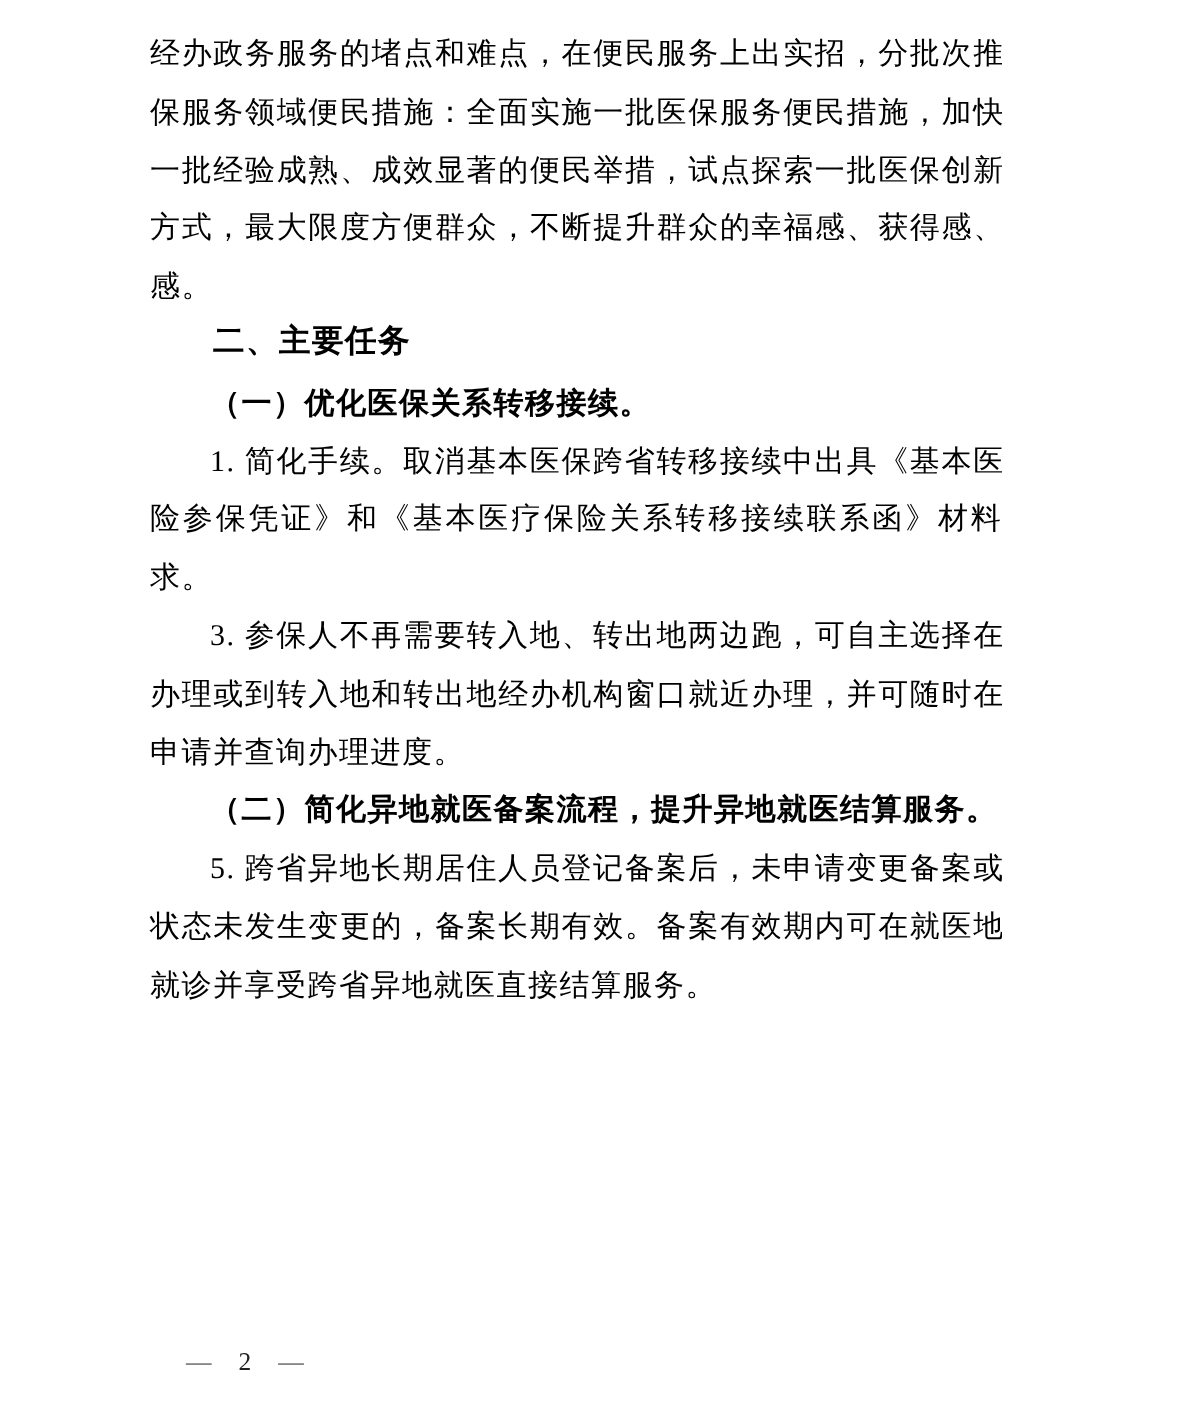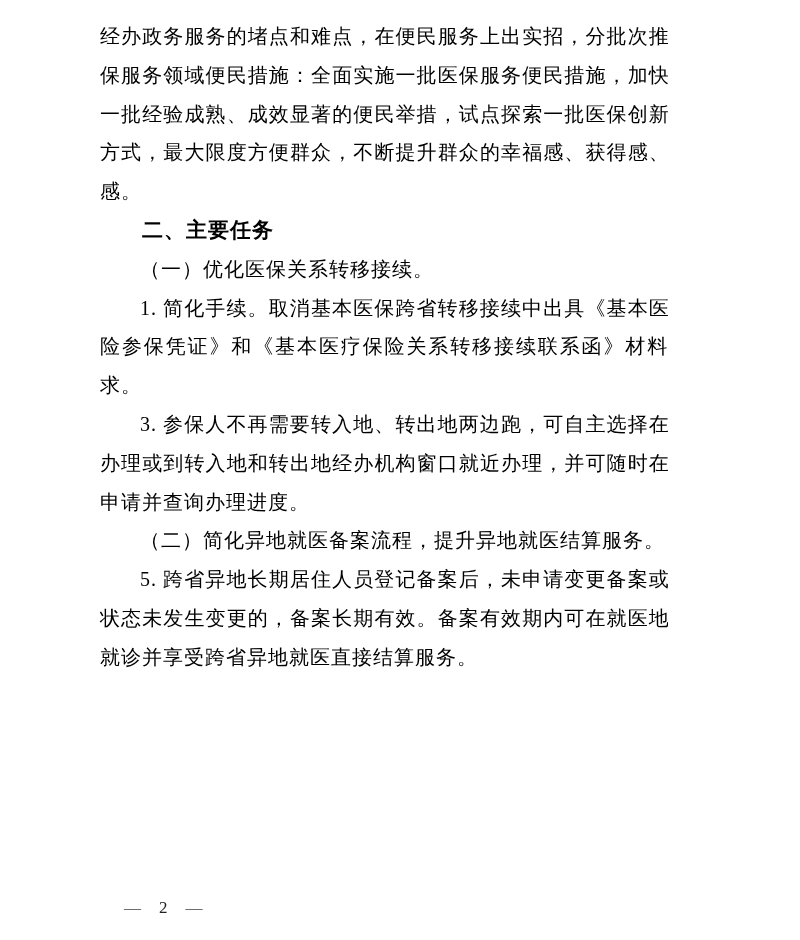--- a/index.html
+++ b/index.html
@@ -28,27 +28,27 @@
     line-height: 38.8px;
     letter-spacing: 1px;
     text-align: justify;
     text-indent: 2em;
     word-break: break-all;
   }
   .content p.continued {
     text-indent: 0;
   }
   .content p.h1 {
-    font-family: Liberation Sans, sans-serif;
+    font-family: Liberation Mono, monospace;
     font-weight: bold;
     font-size: 21px;
     text-align: left;
   }
   .content p.h2 {
-    font-weight: normal;
+    font-weight: bold;
     font-size: 20px;
   }
   .footer {
     position: absolute;
     left: 124px;
     bottom: 22px;
     font-size: 17px;
     color: #222222;
     display: flex;
     align-items: center;

